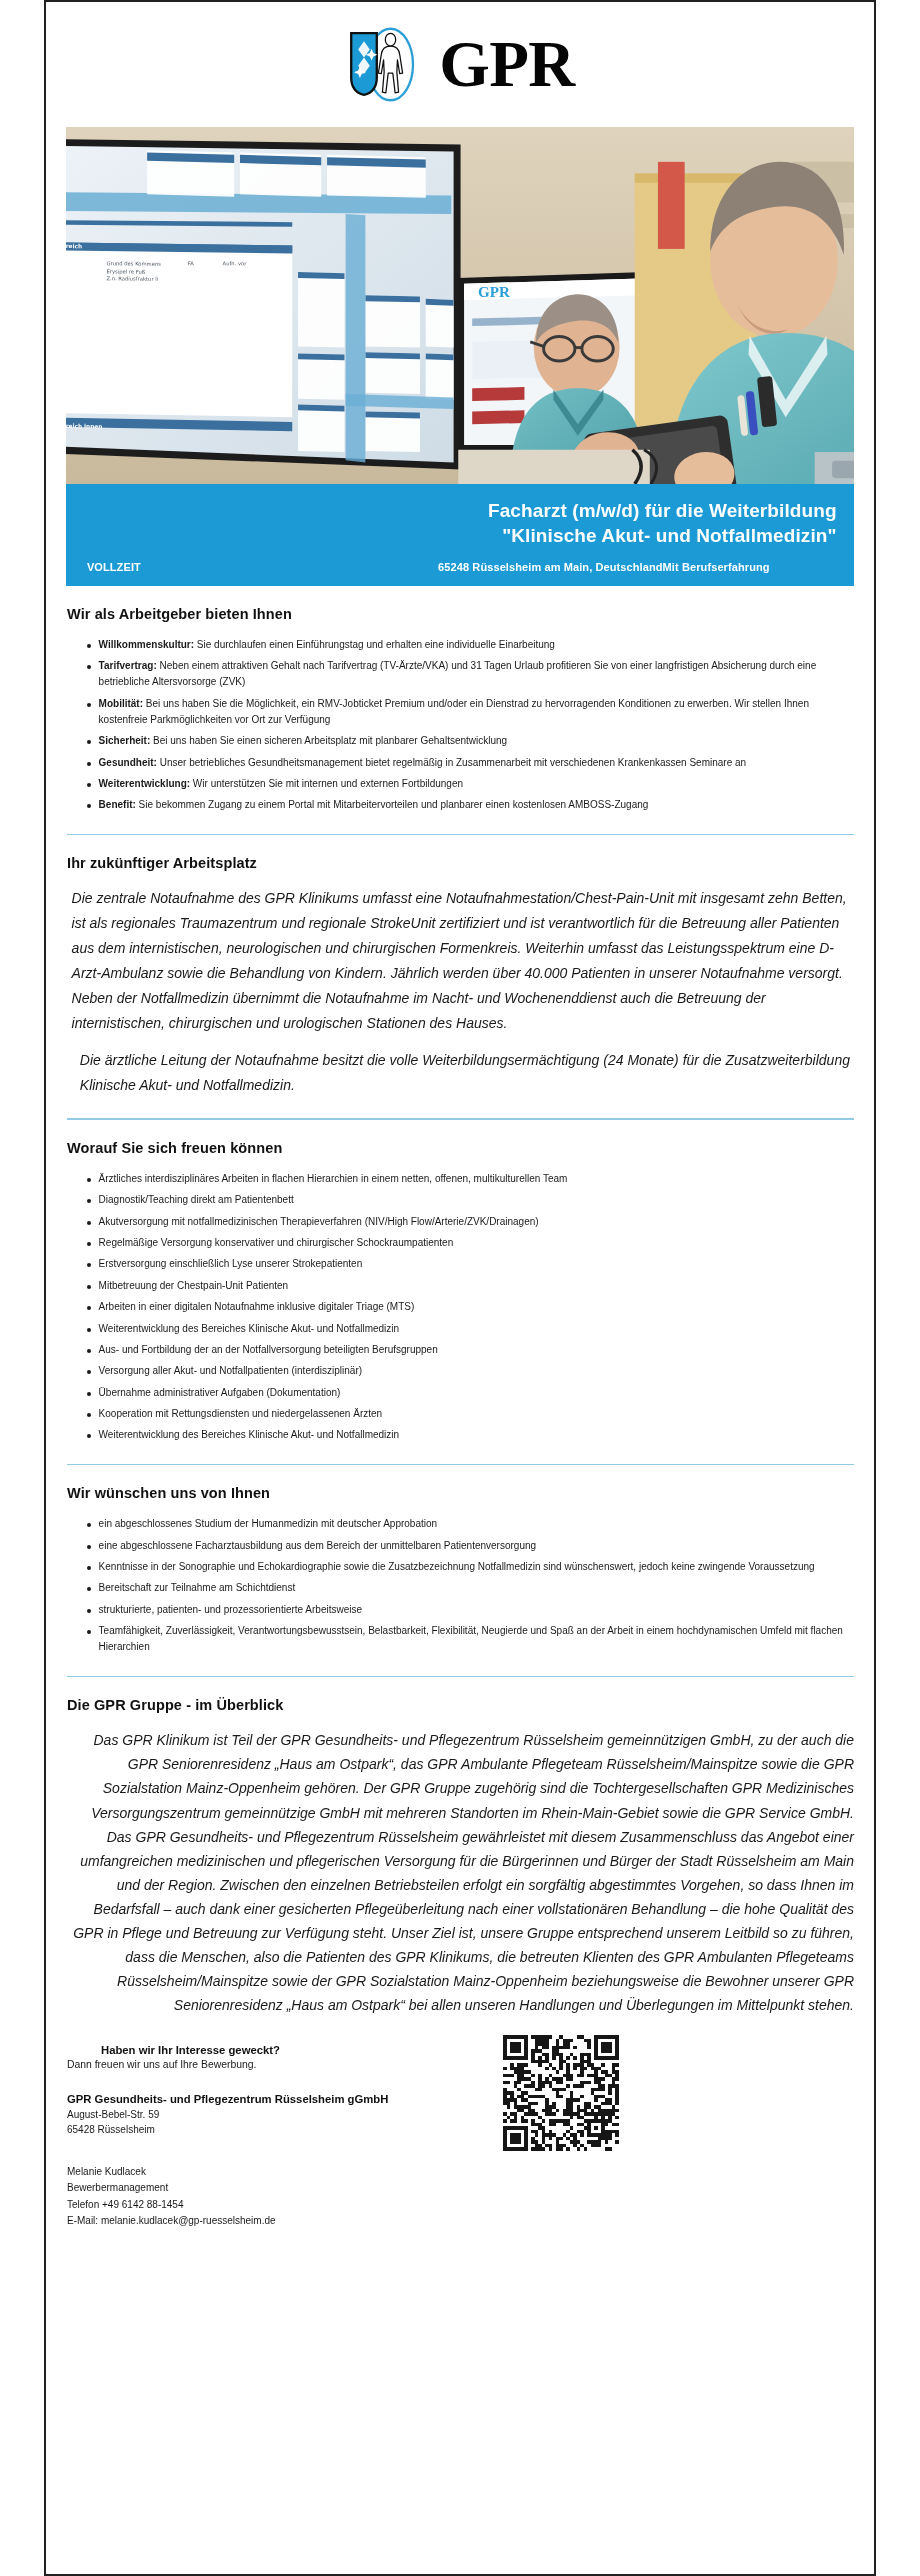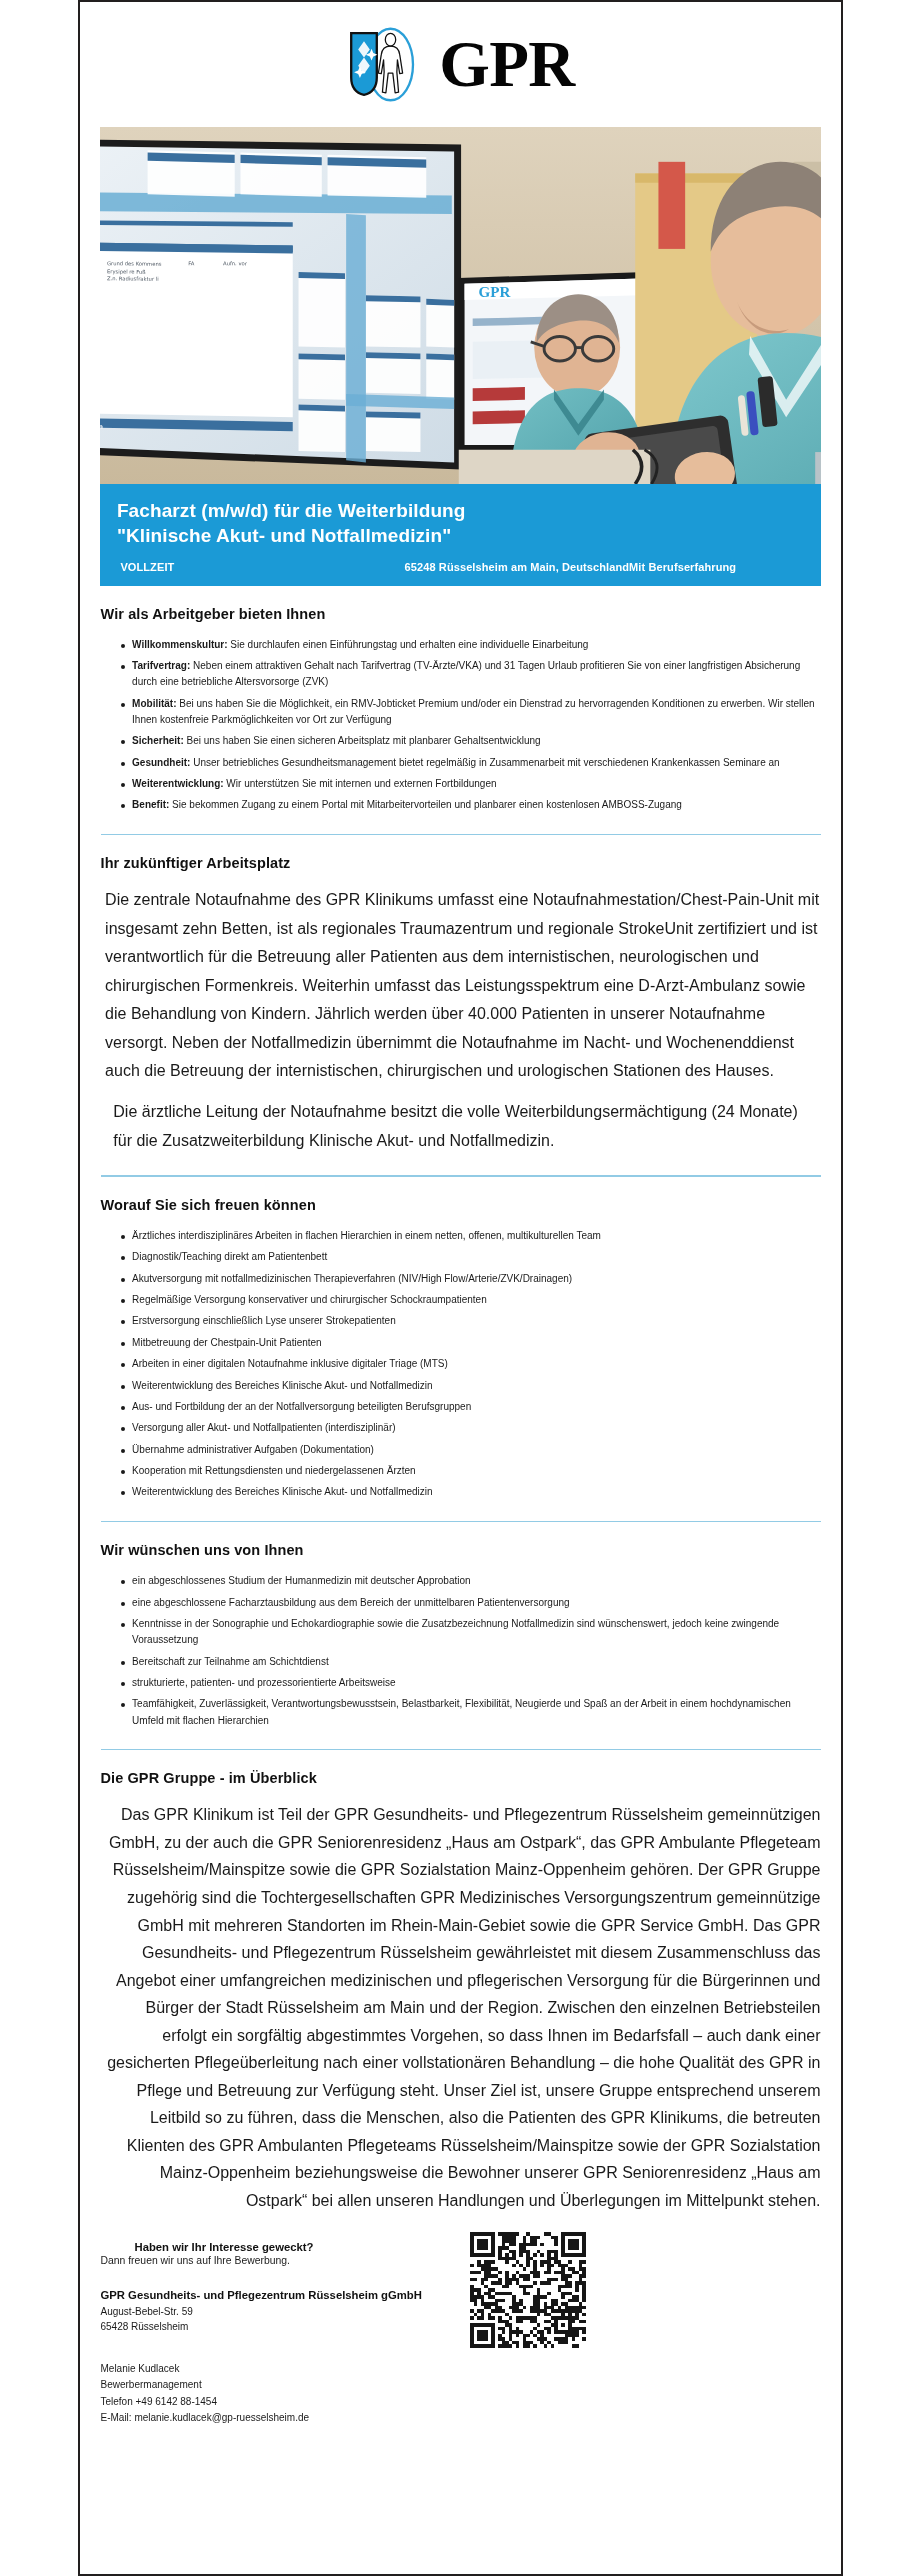--- a/index.html
+++ b/index.html
@@ -4,21 +4,21 @@
 <title>GPR Stellenanzeige</title>
 <style>
   html,body{margin:0;padding:0;background:#ffffff;}
   body{
     font-family:"Liberation Sans", sans-serif;
     color:#1a1a1a;
     -webkit-font-smoothing:antialiased;
   }
   .page{
     position:relative;
-    width:765px;
+    width:832px;
     min-height:2576px;
     margin:0 auto;
     background:#ffffff;
     box-sizing:border-box;
     border:2.9px solid #221f1f;
     overflow:hidden;
   }
   
   .logo-header{
     height:125px;
@@ -71,21 +71,21 @@
     background:#1b9ad6;
     color:#ffffff;
     padding:14px 17.4px 12.8px 17.4px;
     box-sizing:border-box;
   }
   .title-band h1{
     margin:0;
     font-size:19px;
     line-height:1.32;
     font-weight:700;
-    text-align:left;
+    text-align:right;
     letter-spacing:0.1px;
   }
   .title-line2{display:block;}
   .meta-row{
     display:flex;
     align-items:center;
     margin-top:12.8px;
     font-size:11px;
     font-weight:600;
     letter-spacing:0.1px;
@@ -127,25 +127,26 @@
   ul.bullets li::before{
     content:"";
     position:absolute;
     left:0; top:7px;
     width:4px;height:4px;
     border-radius:50%;
     background:#1a1a1a;
   }
   ul.bullets li b{font-weight:700;}
   p.para{
-    font-size:16px;
+    font-size:14px;
     line-height:1.78;
     margin:0 0 12.8px 0;
     color:#1a1a1a;
     padding-left:4.6px;
+    font-style:italic;
   }
   p.para.indent{padding-left:12.8px;}
   .group-text p.para{line-height:1.72;margin-bottom:0;text-align:right;}
   
   .footer{
     padding:27px 21px 23px 21px;
     position:relative;
   }
   .footer-head{
     font-size:11.3px;

